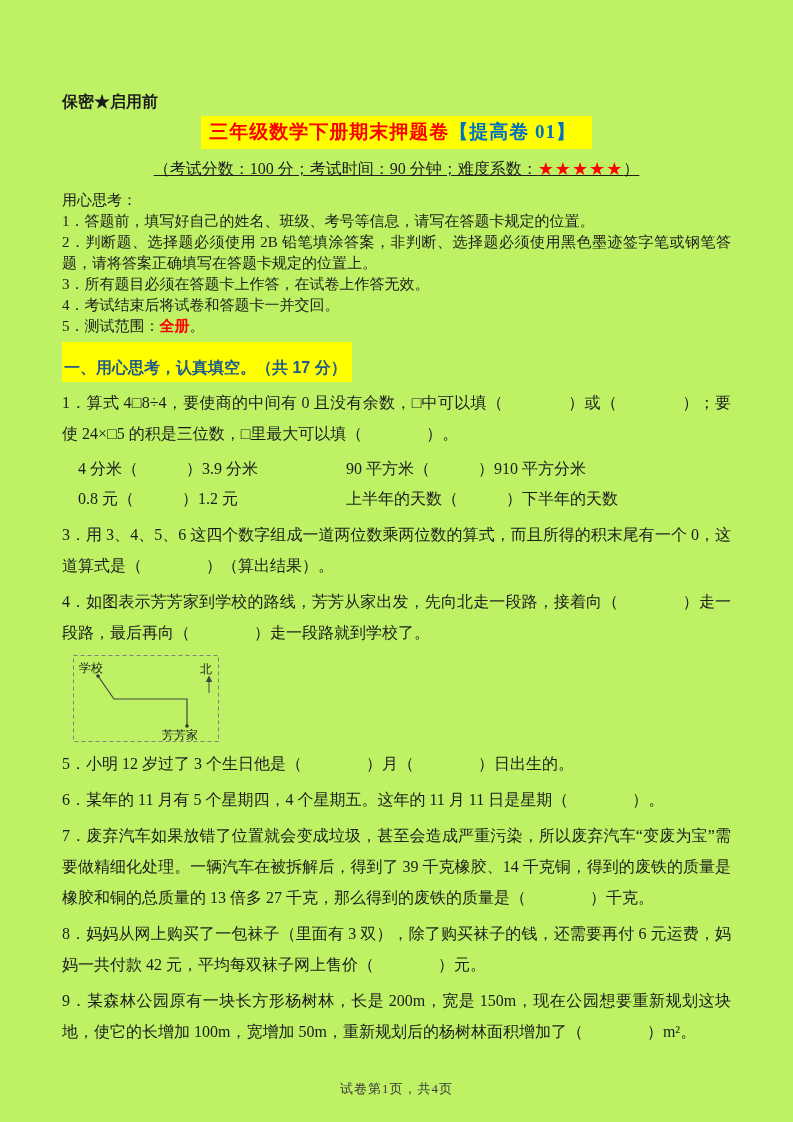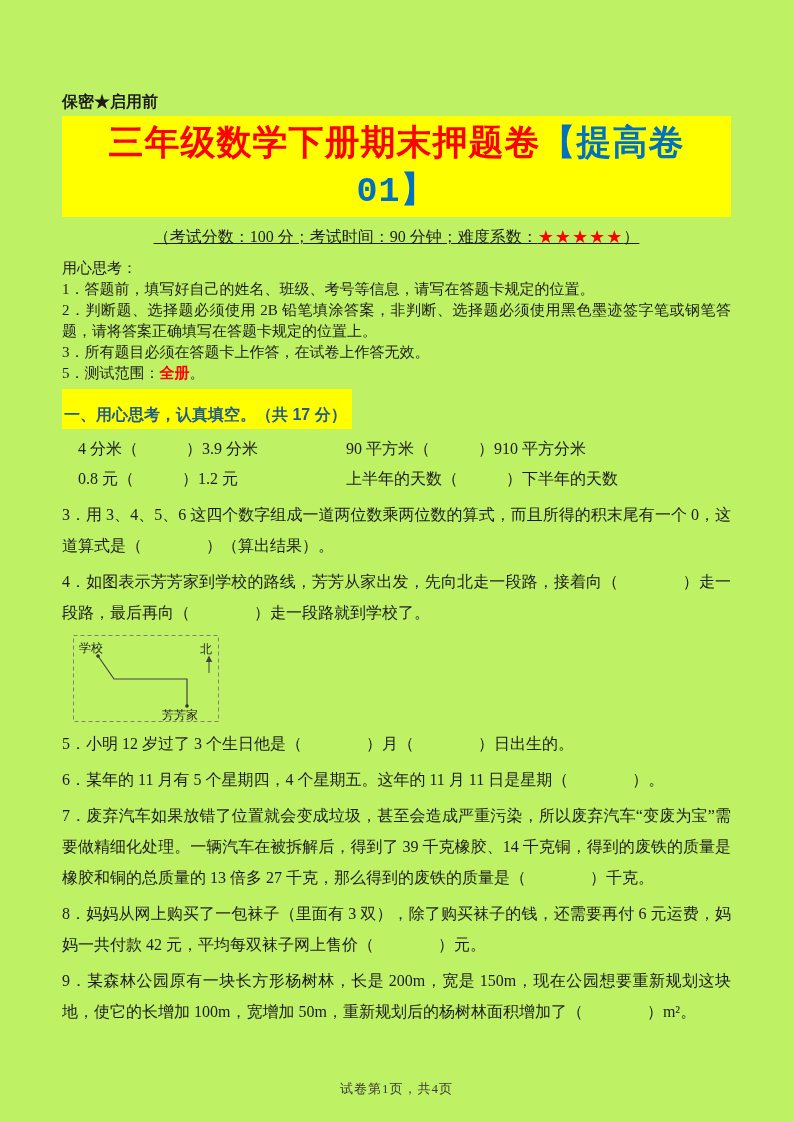--- a/index.html
+++ b/index.html
@@ -14,25 +14,25 @@
     overflow: hidden;
   }
   .content { padding: 92px 62px 0 62px; }
 
   .security { font-size: 16px; font-weight: bold; line-height: 20px; }
 
   .title-wrap { text-align: center; margin-top: 4px; }
   .title-box {
     display: inline-block;
     background: #ffff00;
-    padding: 3px 8px 4px 8px;
-    font-size: 35px;
+    padding: 3px 16px 4px 8px;
+    font-size: 19px;
     font-weight: bold;
     letter-spacing: 1px;
-    font-family: Liberation Mono, monospace;
+    font-family: Liberation Serif, serif;
   }
   .title-red  { color: #ff0000; }
   .title-blue { color: #0070c0; }
 
   .meta { text-align: center; margin-top: 9px; font-size: 16px; line-height: 22px; text-decoration: underline; }
   .stars { color: #ff0000; font-size: 18px; letter-spacing: 1px; vertical-align: -1px; }
 
   .notes { margin-top: 10px; font-size: 15px; line-height: 21px; }
   .notes .note-line { text-align: justify; }
   .scope-red { color: #ff0000; font-weight: bold; }
@@ -79,28 +79,30 @@
       <div class="title-box"><span class="title-red">三年级数学下册期末押题卷</span><span class="title-blue">【提高卷 01】</span></div>
     </div>
 
     <div class="meta"><span>（考试分数：100 分；考试时间：90 分钟；难度系数：</span><span class="stars">★★★★★</span><span>）</span></div>
 
     <div class="notes">
       <div class="note-line">用心思考：</div>
       <div class="note-line">1．答题前，填写好自己的姓名、班级、考号等信息，请写在答题卡规定的位置。</div>
       <div class="note-line">2．判断题、选择题必须使用 2B 铅笔填涂答案，非判断、选择题必须使用黑色墨迹签字笔或钢笔答题，请将答案正确填写在答题卡规定的位置上。</div>
       <div class="note-line">3．所有题目必须在答题卡上作答，在试卷上作答无效。</div>
+      <div class="note-line">4．考试结束后将试卷和答题卡一并交回。</div>
       <div class="note-line"><span>5．测试范围：</span><span class="scope-red">全册</span><span>。</span></div>
     </div>
 
     <div class="section-heading-wrap">
       <span class="section-heading">一、用心思考，认真填空。（共 17 分）</span>
     </div>
 
     <div class="questions">
+      <div class="q">1．算式 4□8÷4，要使商的中间有 0 且没有余数，□中可以填（　　　　）或（　　　　）；要使 24×□5 的积是三位数，□里最大可以填（　　　　）。</div>
 
       <div class="q">
         <div class="q2-row">
           <span class="q2-cell-left">4 分米（　　　）3.9 分米</span>
           <span class="q2-cell-right">90 平方米（　　　）910 平方分米</span>
         </div>
         <div class="q2-row">
           <span class="q2-cell-left">0.8 元（　　　）1.2 元</span>
           <span class="q2-cell-right">上半年的天数（　　　）下半年的天数</span>
         </div>

